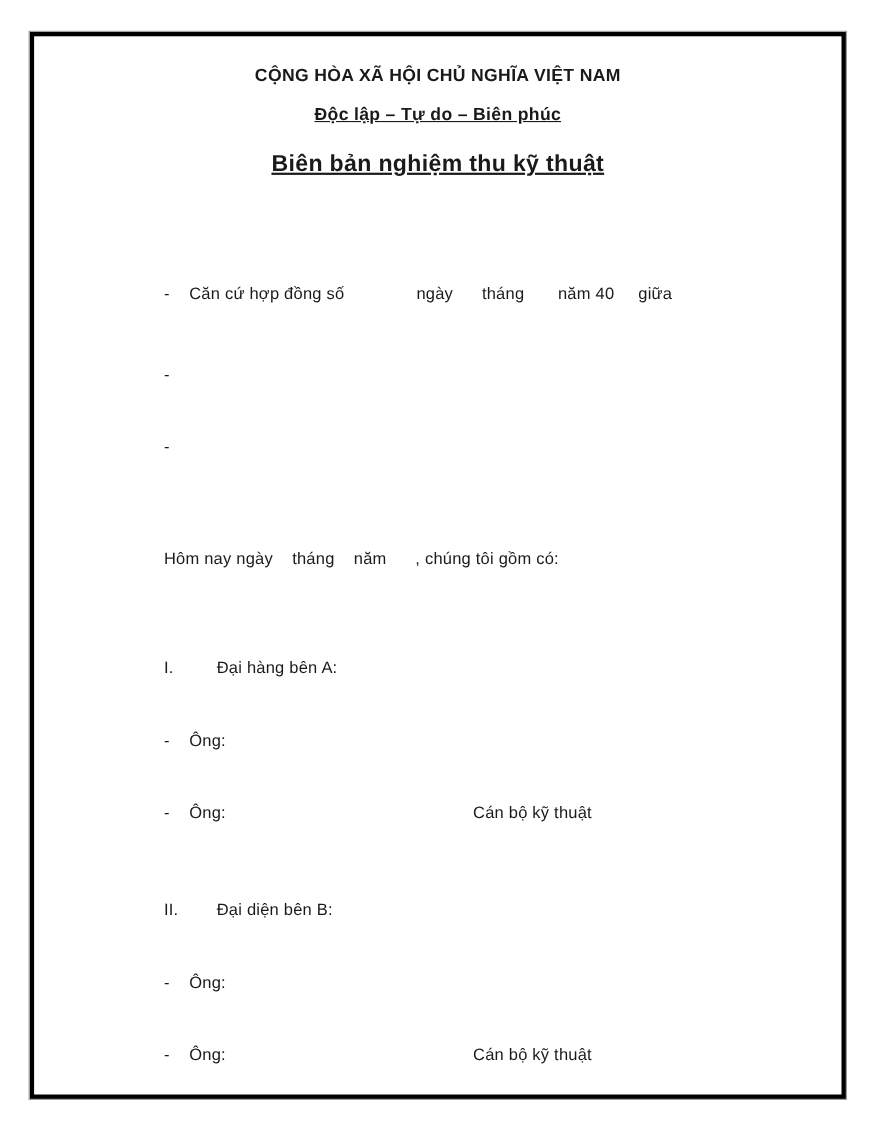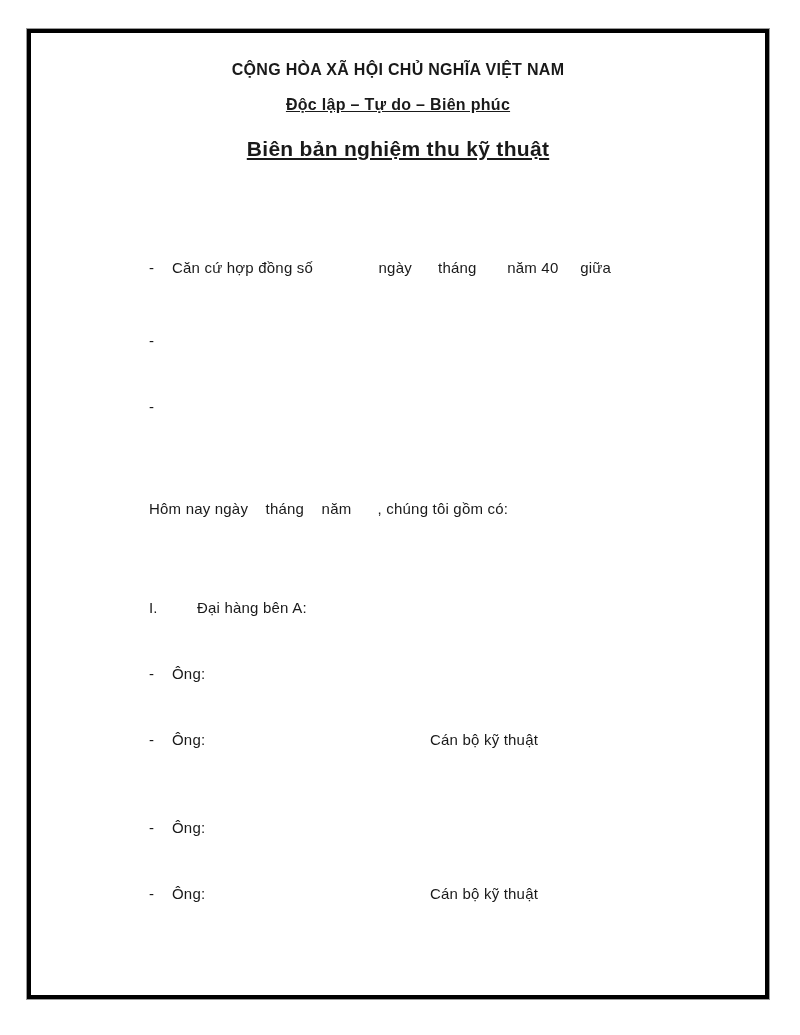--- a/index.html
+++ b/index.html
@@ -94,20 +94,24 @@
       <div class="dash-row">
         <span class="dash">-</span>
         <span>Ông:</span>
       </div>
       <div class="dash-row rel">
         <span class="dash">-</span>
         <span>Ông:</span>
         <span class="note">Cán bộ kỹ thuật</span>
       </div>
 
+      <div class="roman-row flush">
+        <span class="roman">II.</span>
+        <span>Đại diện bên B:</span>
+      </div>
       <div class="dash-row">
         <span class="dash">-</span>
         <span>Ông:</span>
       </div>
       <div class="dash-row rel">
         <span class="dash">-</span>
         <span>Ông:</span>
         <span class="note">Cán bộ kỹ thuật</span>
       </div>
 

